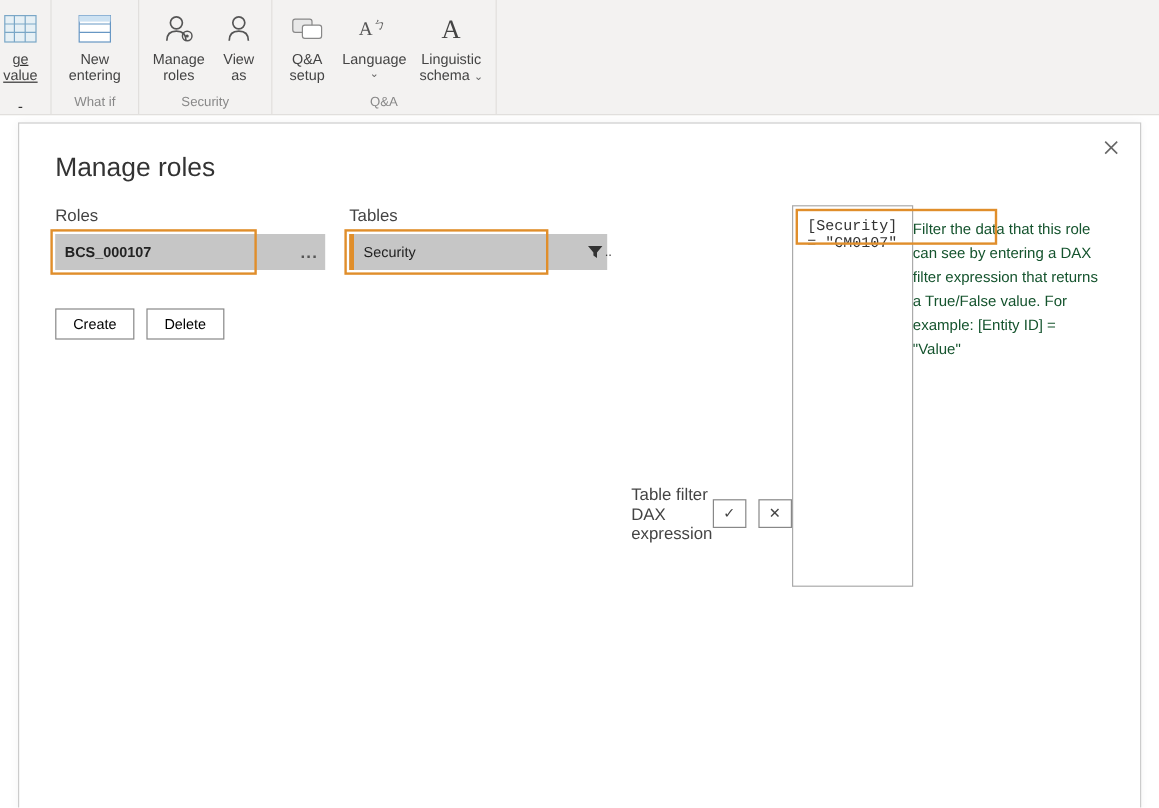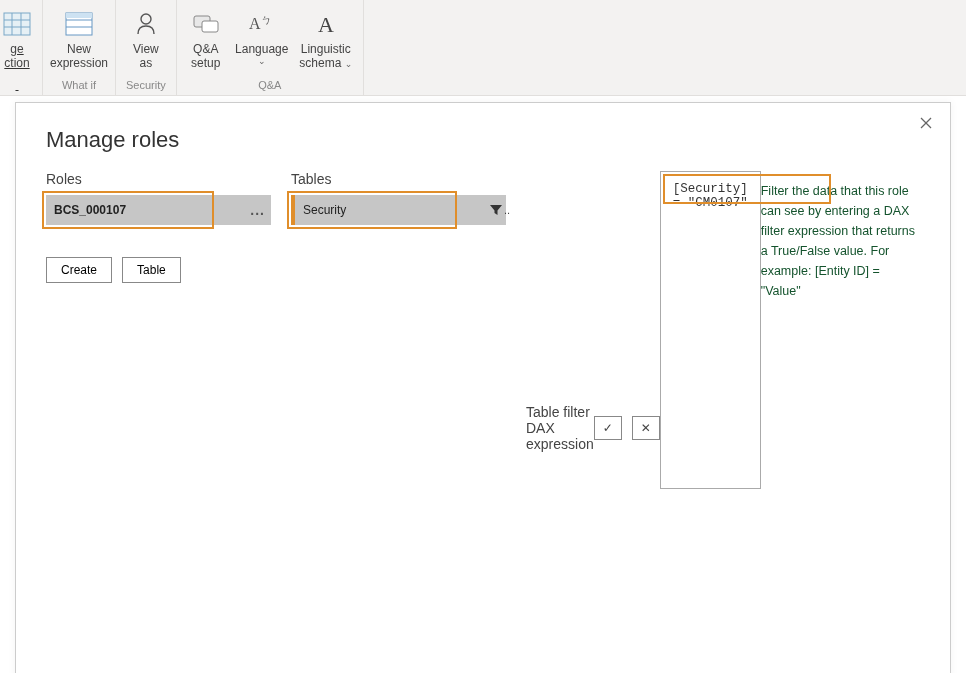--- a/index.html
+++ b/index.html
@@ -211,46 +211,58 @@
         <div class="icon">
           <svg width="28" height="24" viewBox="0 0 28 24">
               <rect x="1" y="1" width="26" height="22" fill="#e6f0f5" stroke="#7aa7c7"></rect>
               <line x1="1" y1="8" x2="27" y2="8" stroke="#7aa7c7"></line>
               <line x1="1" y1="15" x2="27" y2="15" stroke="#7aa7c7"></line>
               <line x1="9" y1="1" x2="9" y2="23" stroke="#7aa7c7"></line>
               <line x1="18" y1="1" x2="18" y2="23" stroke="#7aa7c7"></line>
             </svg>
         </div>
         <span>ge</span>
-        <span>ction</span>
+        <span>value</span>
       </div>
     </div>
     <div class="ribbon-group-label">&nbsp;</div>
   </div>
 
   <div class="ribbon-group">
     <div class="ribbon-group-items">
       <div class="ribbon-btn">
         <div class="icon">
           <svg width="30" height="26" viewBox="0 0 30 26">
               <rect x="2" y="2" width="26" height="22" fill="#fff" stroke="#6797c4"></rect>
               <line x1="2" y1="9" x2="28" y2="9" stroke="#6797c4"></line>
               <line x1="2" y1="16" x2="28" y2="16" stroke="#6797c4"></line>
               <rect x="2" y="2" width="26" height="5" fill="#cde2f2"></rect>
             </svg>
         </div>
         <span>New</span>
-        <span>expression</span>
+        <span>entering</span>
       </div>
     </div>
     <div class="ribbon-group-label">What if</div>
   </div>
 
   <div class="ribbon-group">
     <div class="ribbon-group-items">
+      <div class="ribbon-btn" style="width:46px;">
+        <div class="icon">
+          <svg width="26" height="26" viewBox="0 0 26 26">
+              <circle cx="11" cy="8" r="5" fill="none" stroke="#555" stroke-width="1.4"></circle>
+              <path d="M3 23 Q3 15 11 15 Q19 15 19 23" fill="none" stroke="#555" stroke-width="1.4"></path>
+              <circle cx="20" cy="19" r="4" fill="none" stroke="#555" stroke-width="1.2"></circle>
+              <circle cx="20" cy="19" r="1.3" fill="#555"></circle>
+            </svg>
+        </div>
+        <span>Manage</span>
+        <span>roles</span>
+      </div>
       <div class="ribbon-btn" style="width:34px;">
         <div class="icon">
           <svg width="22" height="26" viewBox="0 0 22 26">
               <circle cx="11" cy="8" r="5" fill="none" stroke="#555" stroke-width="1.4"></circle>
               <path d="M3 23 Q3 15 11 15 Q19 15 19 23" fill="none" stroke="#555" stroke-width="1.4"></path>
             </svg>
         </div>
         <span>View</span>
         <span>as</span>
       </div>
@@ -310,21 +322,21 @@
         <div class="col-header">Roles</div>
         <div style="position:relative;font-weight:bold;">
           <div class="list-row">
             <span>BCS_000107</span>
             <span class="row-more">...</span>
           </div>
           <div class="highlight-box" style="left:-4px;top:-4px;width:172px;height:38px;"></div>
         </div>
         <div class="role-buttons">
           <button>Create</button>
-          <button>Table</button>
+          <button>Delete</button>
         </div>
       </div>
 
       <div class="col-tables">
         <div class="col-header">Tables</div>
         <div style="position:relative;">
           <div class="list-row" style="padding-left:12px;">
             <div class="orange-bar"></div>
             <span>Security</span>
             <span class="filter-icon">

